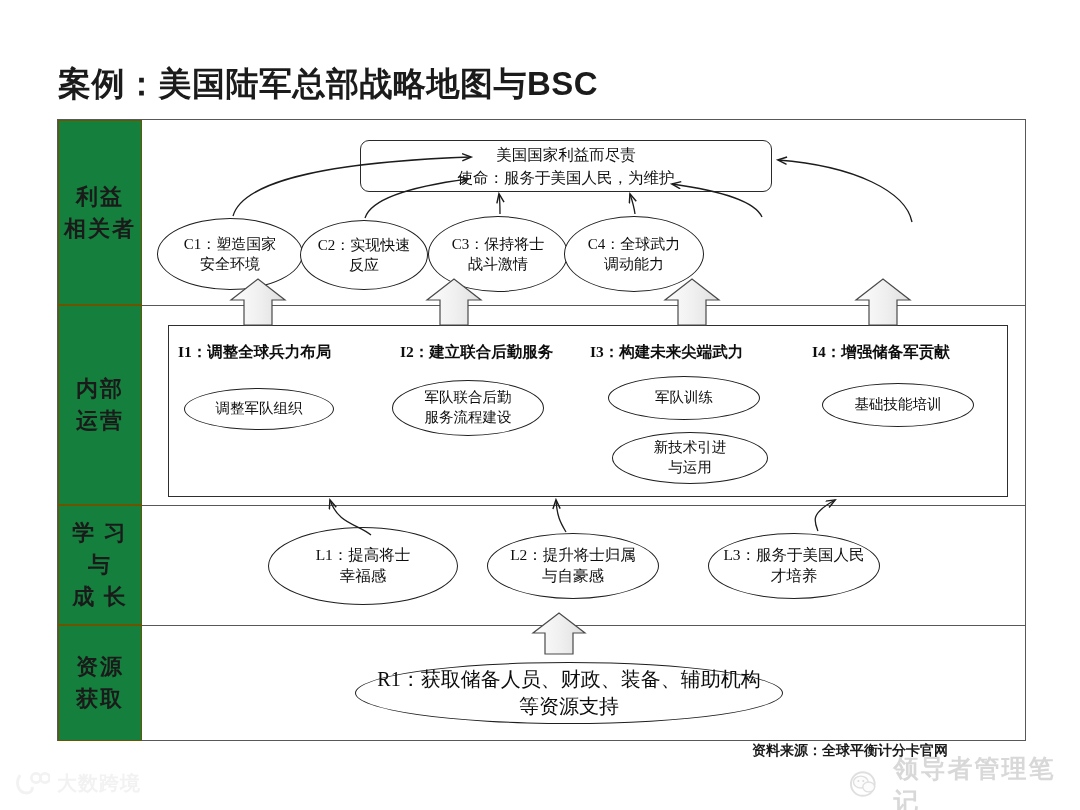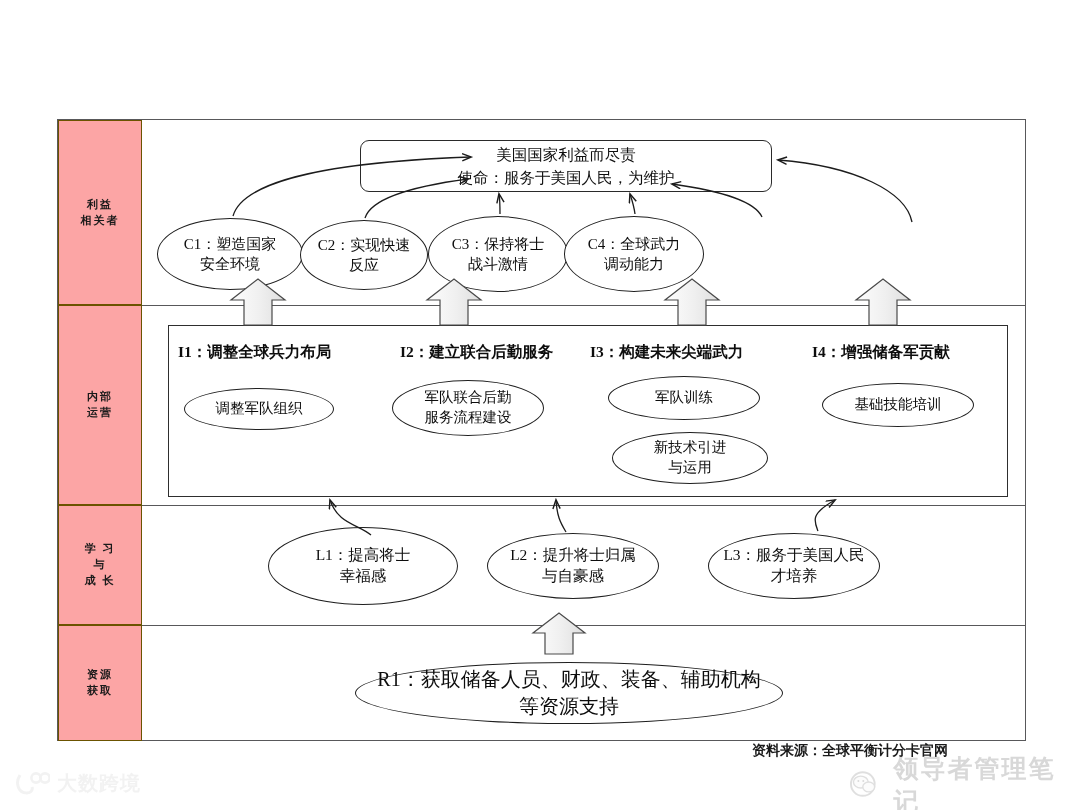--- a/index.html
+++ b/index.html
@@ -37,28 +37,28 @@
     border: 1.4px solid #58585a;
     box-sizing: border-box;
     background: #fff;
   }
 
   
   .persp-col {
     position: absolute;
     left: 58px;
     width: 84px;
-    background: #fca5a5;
+    background: #15803d;
     border: 1.4px solid #6b5300;
     box-sizing: border-box;
     display: flex;
     align-items: center;
     justify-content: center;
     text-align: center;
-    font-size: 11px;
+    font-size: 22px;
     font-weight: bold;
     color: #1a1a1a;
     line-height: 1.45;
     letter-spacing: 2px;
   }
   .persp-col span { display: block; }
 
   
   .band-sep {
     position: absolute;
@@ -167,20 +167,21 @@
     font-size: 25px; font-weight: bold;
     color: #b9b9b9;
     letter-spacing: 2px;
   }
 </style>
 </head>
 <body>
 
 <div id="slide">
 
+  <div class="slide-title">案例：美国陆军总部战略地图与BSC</div>
 
   <div class="frame"></div>
 
   <div class="band-sep" style="top:305px;"></div>
   <div class="band-sep" style="top:505px;"></div>
   <div class="band-sep" style="top:625px;"></div>
 
   <div class="persp-col" style="top:120px; height:185px;">
     <div>
       <span>利益</span>

